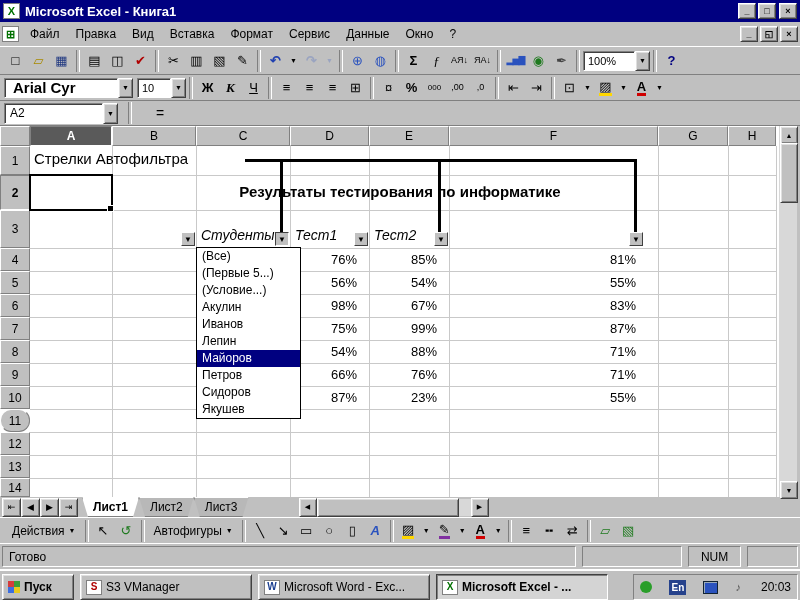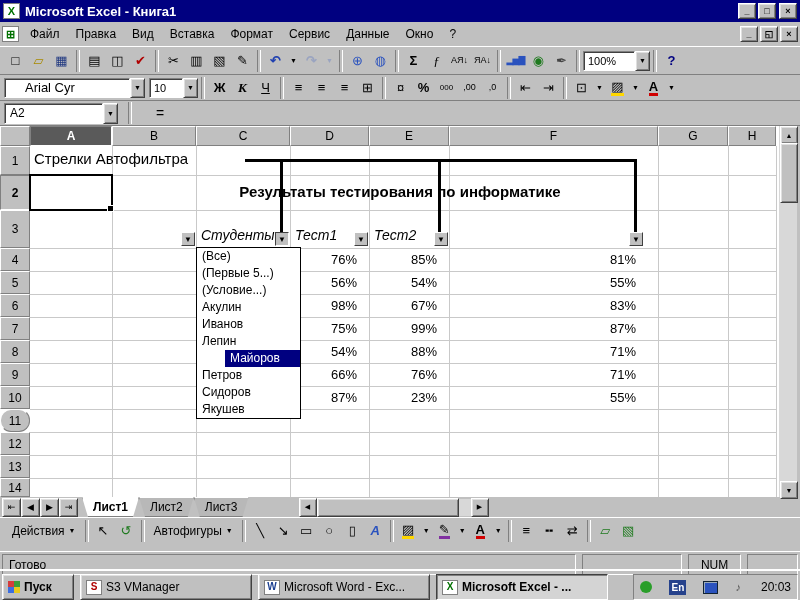--- a/index.html
+++ b/index.html
@@ -22,21 +22,21 @@
           font-size:9px;font-weight:bold;line-height:1;}
   .menuitem{padding:0 8px;height:21px;display:flex;align-items:center;font-size:12px;}
   .hdr{background:#c0c0c0;display:flex;align-items:center;justify-content:center;font-size:12px;
        border:1px solid;border-color:#ffffff #808080 #808080 #ffffff;box-sizing:border-box;}
   .hdr.pressed{border-color:#808080 #ffffff #ffffff #808080;}
   .filterbtn{width:14px;height:14px;background:#c0c0c0;display:flex;align-items:center;justify-content:center;
              font-size:8px;border:1px solid;border-color:#ffffff #404040 #404040 #ffffff;box-sizing:border-box;z-index:5;}
   .filterbtn.open{border-color:#404040 #ffffff #ffffff #404040;}
   .bline{position:absolute;background:#000;z-index:6;}
   .ddi{height:17px;line-height:17px;font-size:12px;padding-left:5px;white-space:nowrap;}
-  .ddi.sel{background:#000080;color:#fff;margin-left:28px;}
+  .ddi.sel{background:#000080;color:#fff;}
   .tab{height:18px;padding:0 10px;display:flex;align-items:center;font-size:12px;background:#b8b8b8;
        border:1px solid #808080;border-top:1px solid #ffffff;
        clip-path:polygon(0 0,100% 0,calc(100% - 6px) 100%,6px 100%);}
   .tab.active{background:#ffffff;font-weight:bold;}
   .scrbtn{width:16px;height:16px;display:flex;align-items:center;justify-content:center;font-size:7px;}
   .navbtn{width:17px;height:17px;display:flex;align-items:center;justify-content:center;font-size:9px;}
   .appicon{width:15px;height:14px;background:#fff;border:1px solid #808080;color:#007000;font-weight:bold;
            font-size:11px;display:flex;align-items:center;justify-content:center;line-height:1;}
   .statpanel{height:19px;display:flex;align-items:center;padding-left:6px;font-size:12px;}
   .taskbtn{height:24px;display:flex;align-items:center;padding:0 5px;font-size:12px;white-space:nowrap;overflow:hidden;}
@@ -184,21 +184,21 @@
   <div class="ddbtn raised" style="height:18px;">
       <span>▼</span>
     </div>
   <div class="sep"></div>
   <div class="tbtn">
       <span style="font-weight:bold;color:#000080;">?</span>
     </div>
 </div>
 
 <div class="abs flex" style="left:0;top:75px;width:800px;height:26px;border-bottom:1px solid #808080;box-sizing:border-box;padding:0 4px;">
-  <div class="well flex" style="width:104px;height:18px;padding-left:20px;font-size:13px;">
+  <div class="well flex" style="width:104px;height:18px;padding-left:8px;font-size:15px;font-weight:bold;">
     <span>Arial Cyr</span>
   </div>
   <div class="ddbtn raised" style="height:18px;">
       <span>▼</span>
     </div>
   <div style="width:4px;"></div>
   <div class="well flex" style="width:28px;height:18px;padding-left:4px;font-size:11px;">
     <span>10</span>
   </div>
   <div class="ddbtn raised" style="height:18px;">
@@ -509,21 +509,21 @@
     </div>
   <div class="sep"></div>
   <div class="tbtn">
       <span style="color:#1f7a1f;">▱</span>
     </div>
   <div class="tbtn">
       <span style="color:#1f7a1f;">▧</span>
     </div>
 </div>
 
-<div class="abs flex" style="left:0;top:543px;width:800px;height:26px;border-top:1px solid #ffffff;box-sizing:border-box;padding:0 2px;margin-top:8px;">
+<div class="abs flex" style="left:0;top:543px;width:800px;height:26px;border-top:1px solid #ffffff;box-sizing:border-box;padding:0 2px;">
   <div class="statpanel sunken" style="width:580px;">
     <span>Готово</span>
   </div>
   <div class="statpanel sunken" style="width:94px;margin-left:6px;"></div>
   <div class="statpanel sunken" style="width:52px;margin-left:6px;justify-content:center;padding-left:0;">
     <span>NUM</span>
   </div>
   <div class="statpanel sunken" style="width:44px;margin-left:6px;"></div>
 </div>
 

